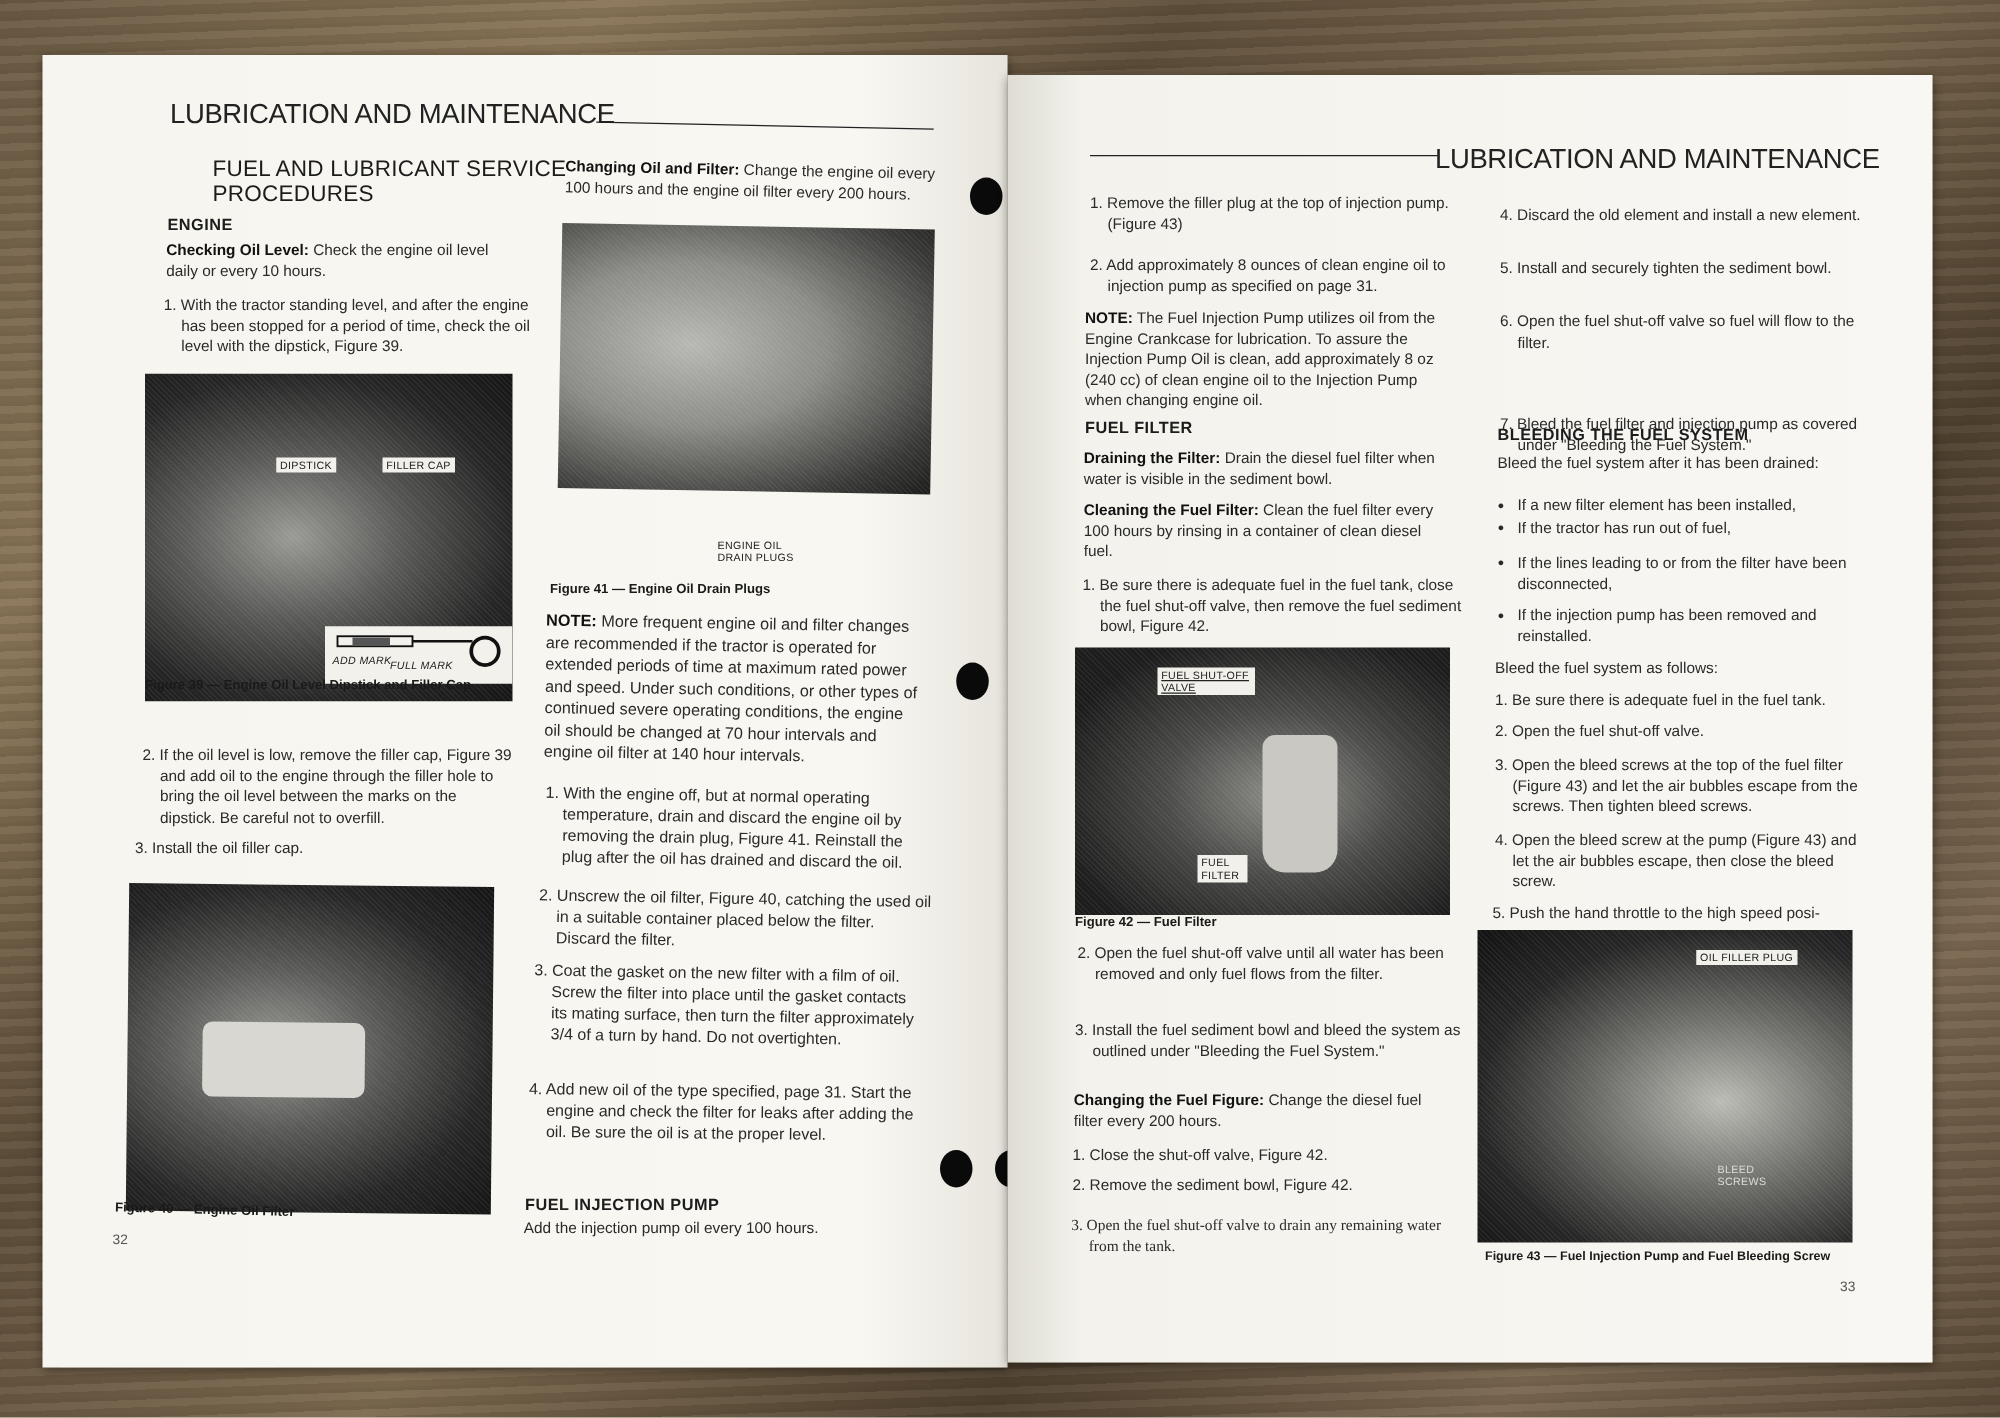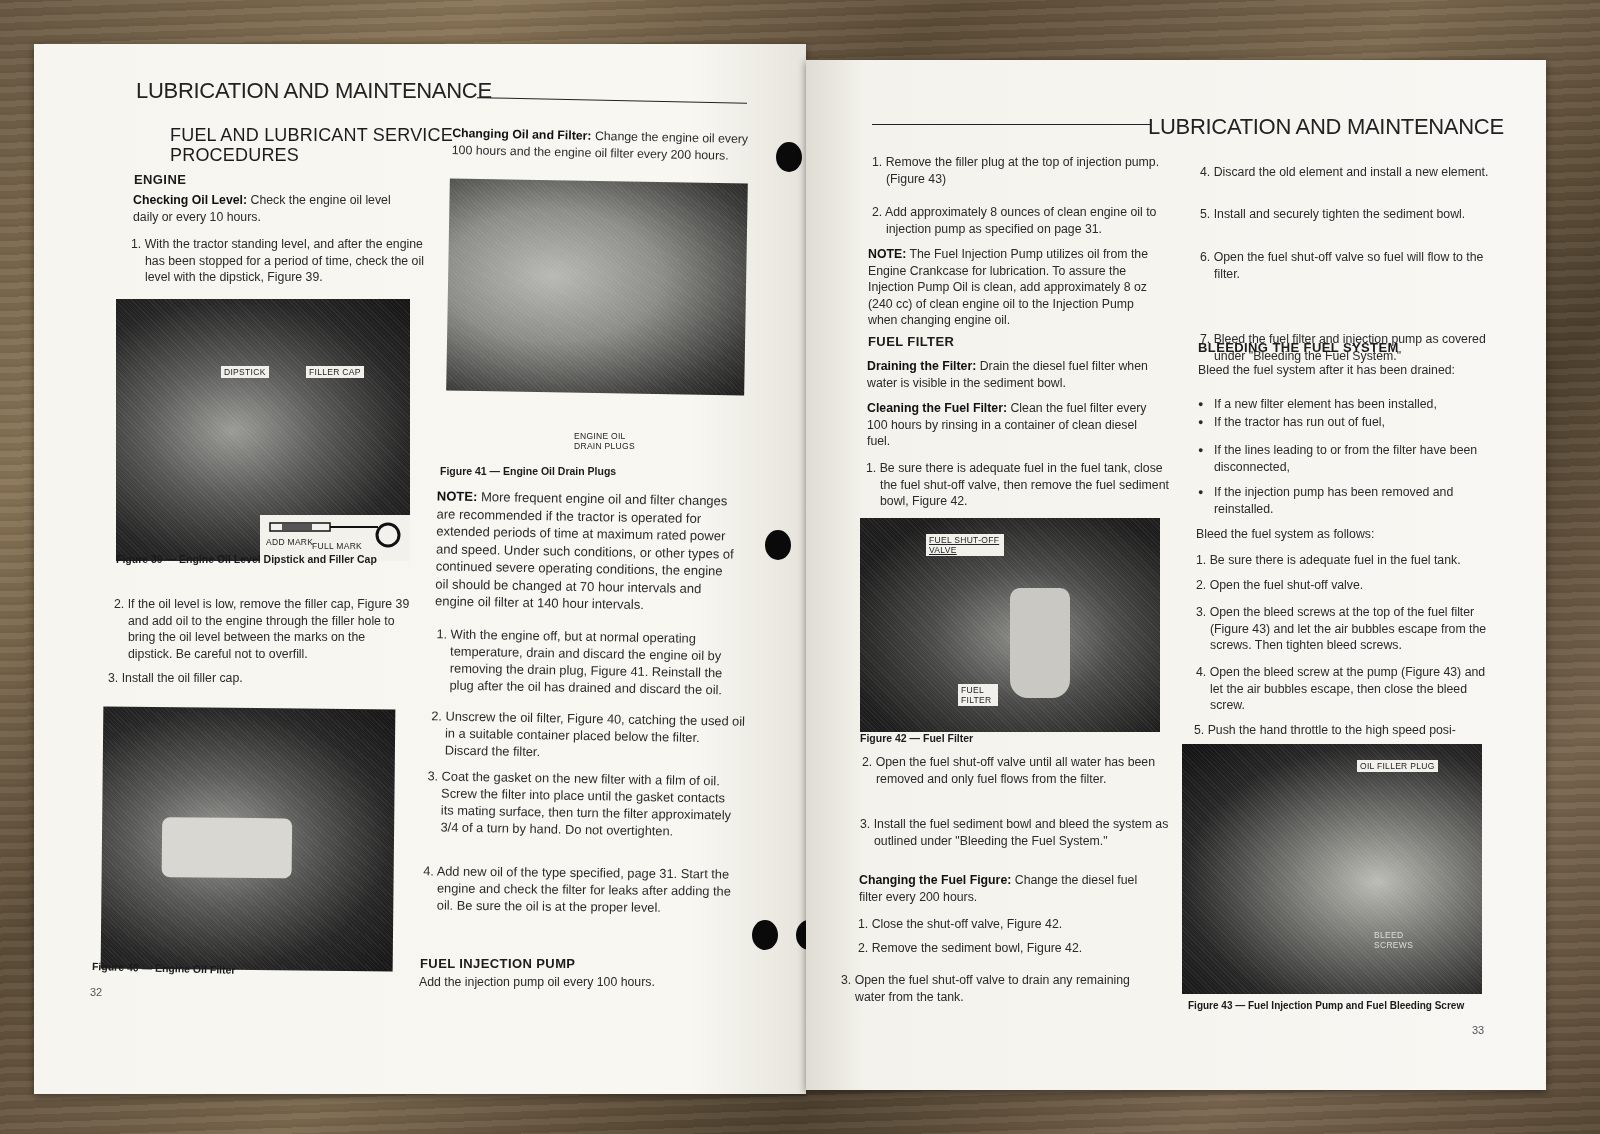--- a/index.html
+++ b/index.html
@@ -55,32 +55,32 @@
 
   <div class="para" style="left:99px; top:148px; width:282px;">
     <b>Checking Oil Level:</b><span> Check the engine oil level daily or every 10 hours.</span>
   </div>
   <div class="item" style="left:97px; top:192px; width:284px;">1. With the tractor standing level, and after the engine has been stopped for a period of time, check the oil level with the dipstick, Figure 39.</div>
 
   <div class="photo" style="left:82px; top:255px; width:294px; height:262px;">
     <div class="hatch"></div>
     <div class="label-box" style="left:105px; top:67px;">DIPSTICK</div>
     <div class="label-box" style="left:190px; top:67px;">FILLER CAP</div>
-    <div style="position:absolute; right:0; bottom:0; width:150px; height:46px; background:#f2f1eb;">
+    <div style="position:absolute; right:0; bottom:14px; width:150px; height:46px; background:#f2f1eb;font-style:italic;">
       <svg width="150" height="46">
         <rect x="10" y="8" width="60" height="8" fill="none" stroke="#111" stroke-width="1.5"></rect>
         <rect x="22" y="9" width="30" height="6" fill="#555"></rect>
         <path d="M70 12 L118 12" stroke="#111" stroke-width="2"></path>
         <circle cx="128" cy="20" r="11" fill="none" stroke="#111" stroke-width="3"></circle>
       </svg>
       <div class="plain-label" style="left:6px; top:22px;">ADD MARK</div>
       <div class="plain-label" style="left:52px; top:26px;">FULL MARK</div>
     </div>
   </div>
-  <div class="caption" style="left:82px; top:509px;">Figure 39 — Engine Oil Level Dipstick and Filler Cap</div>
+  <div class="caption" style="left:82px; top:498px;">Figure 39 — Engine Oil Level Dipstick and Filler Cap</div>
 
   <div class="item" style="left:80px; top:552px; width:285px;">2. If the oil level is low, remove the filler cap, Figure 39 and add oil to the engine through the filler hole to bring the oil level between the marks on the dipstick. Be careful not to overfill.</div>
   <div class="item" style="left:74px; top:626px; width:285px;">3. Install the oil filler cap.</div>
 
   <div class="photo" style="left:68px; top:664px; width:292px; height:262px; transform: rotate(0.6deg);">
     <div class="hatch"></div>
     <div style="position:absolute; left:60px; top:110px; width:130px; height:60px; background:#d8d7d2; border-radius:8px;"></div>
   </div>
   <div class="caption" style="left:58px; top:918px; transform: rotate(1.5deg);">Figure 40 — Engine Oil Filter</div>
   <div class="page-num" style="left:56px; top:942px;">32</div>
@@ -145,21 +145,21 @@
   </div>
   <div class="caption" style="left:54px; top:672px;">Figure 42 — Fuel Filter</div>
 
   <div class="item" style="left:56px; top:694px; width:298px;">2. Open the fuel shut-off valve until all water has been removed and only fuel flows from the filter.</div>
   <div class="item" style="left:54px; top:756px; width:298px;">3. Install the fuel sediment bowl and bleed the system as outlined under "Bleeding the Fuel System."</div>
   <div class="para" style="left:53px; top:812px; width:298px;">
     <b>Changing the Fuel Figure:</b><span> Change the diesel fuel filter every 200 hours.</span>
   </div>
   <div class="item" style="left:52px; top:856px; width:298px;">1. Close the shut-off valve, Figure 42.</div>
   <div class="item" style="left:52px; top:880px; width:298px;">2. Remove the sediment bowl, Figure 42.</div>
-  <div class="item" style="left:35px; top:912px; width:298px;">3. Open the fuel shut-off valve to drain any remaining water from the tank.</div>
+  <div class="item" style="left:51px; top:912px; width:298px;font-family:Liberation Serif, serif;">3. Open the fuel shut-off valve to drain any remaining water from the tank.</div>
 
   <div class="item" style="left:394px; top:104px; width:288px;">4. Discard the old element and install a new element.</div>
   <div class="item" style="left:394px; top:146px; width:288px;">5. Install and securely tighten the sediment bowl.</div>
   <div class="item" style="left:394px; top:189px; width:288px;">6. Open the fuel shut-off valve so fuel will flow to the filter.</div>
   <div class="item" style="left:394px; top:232px; width:288px;margin-top:39px;">7. Bleed the fuel filter and injection pump as covered under "Bleeding the Fuel System."</div>
 
   <div class="h2" style="left:392px; top:280px;">BLEEDING THE FUEL SYSTEM</div>
   <div class="para" style="left:392px; top:302px; width:290px;">Bleed the fuel system after it has been drained:</div>
   <div class="bullet" style="left:392px; top:336px; width:274px;">If a new filter element has been installed,</div>
   <div class="bullet" style="left:392px; top:354px; width:274px;">If the tractor has run out of fuel,</div>

